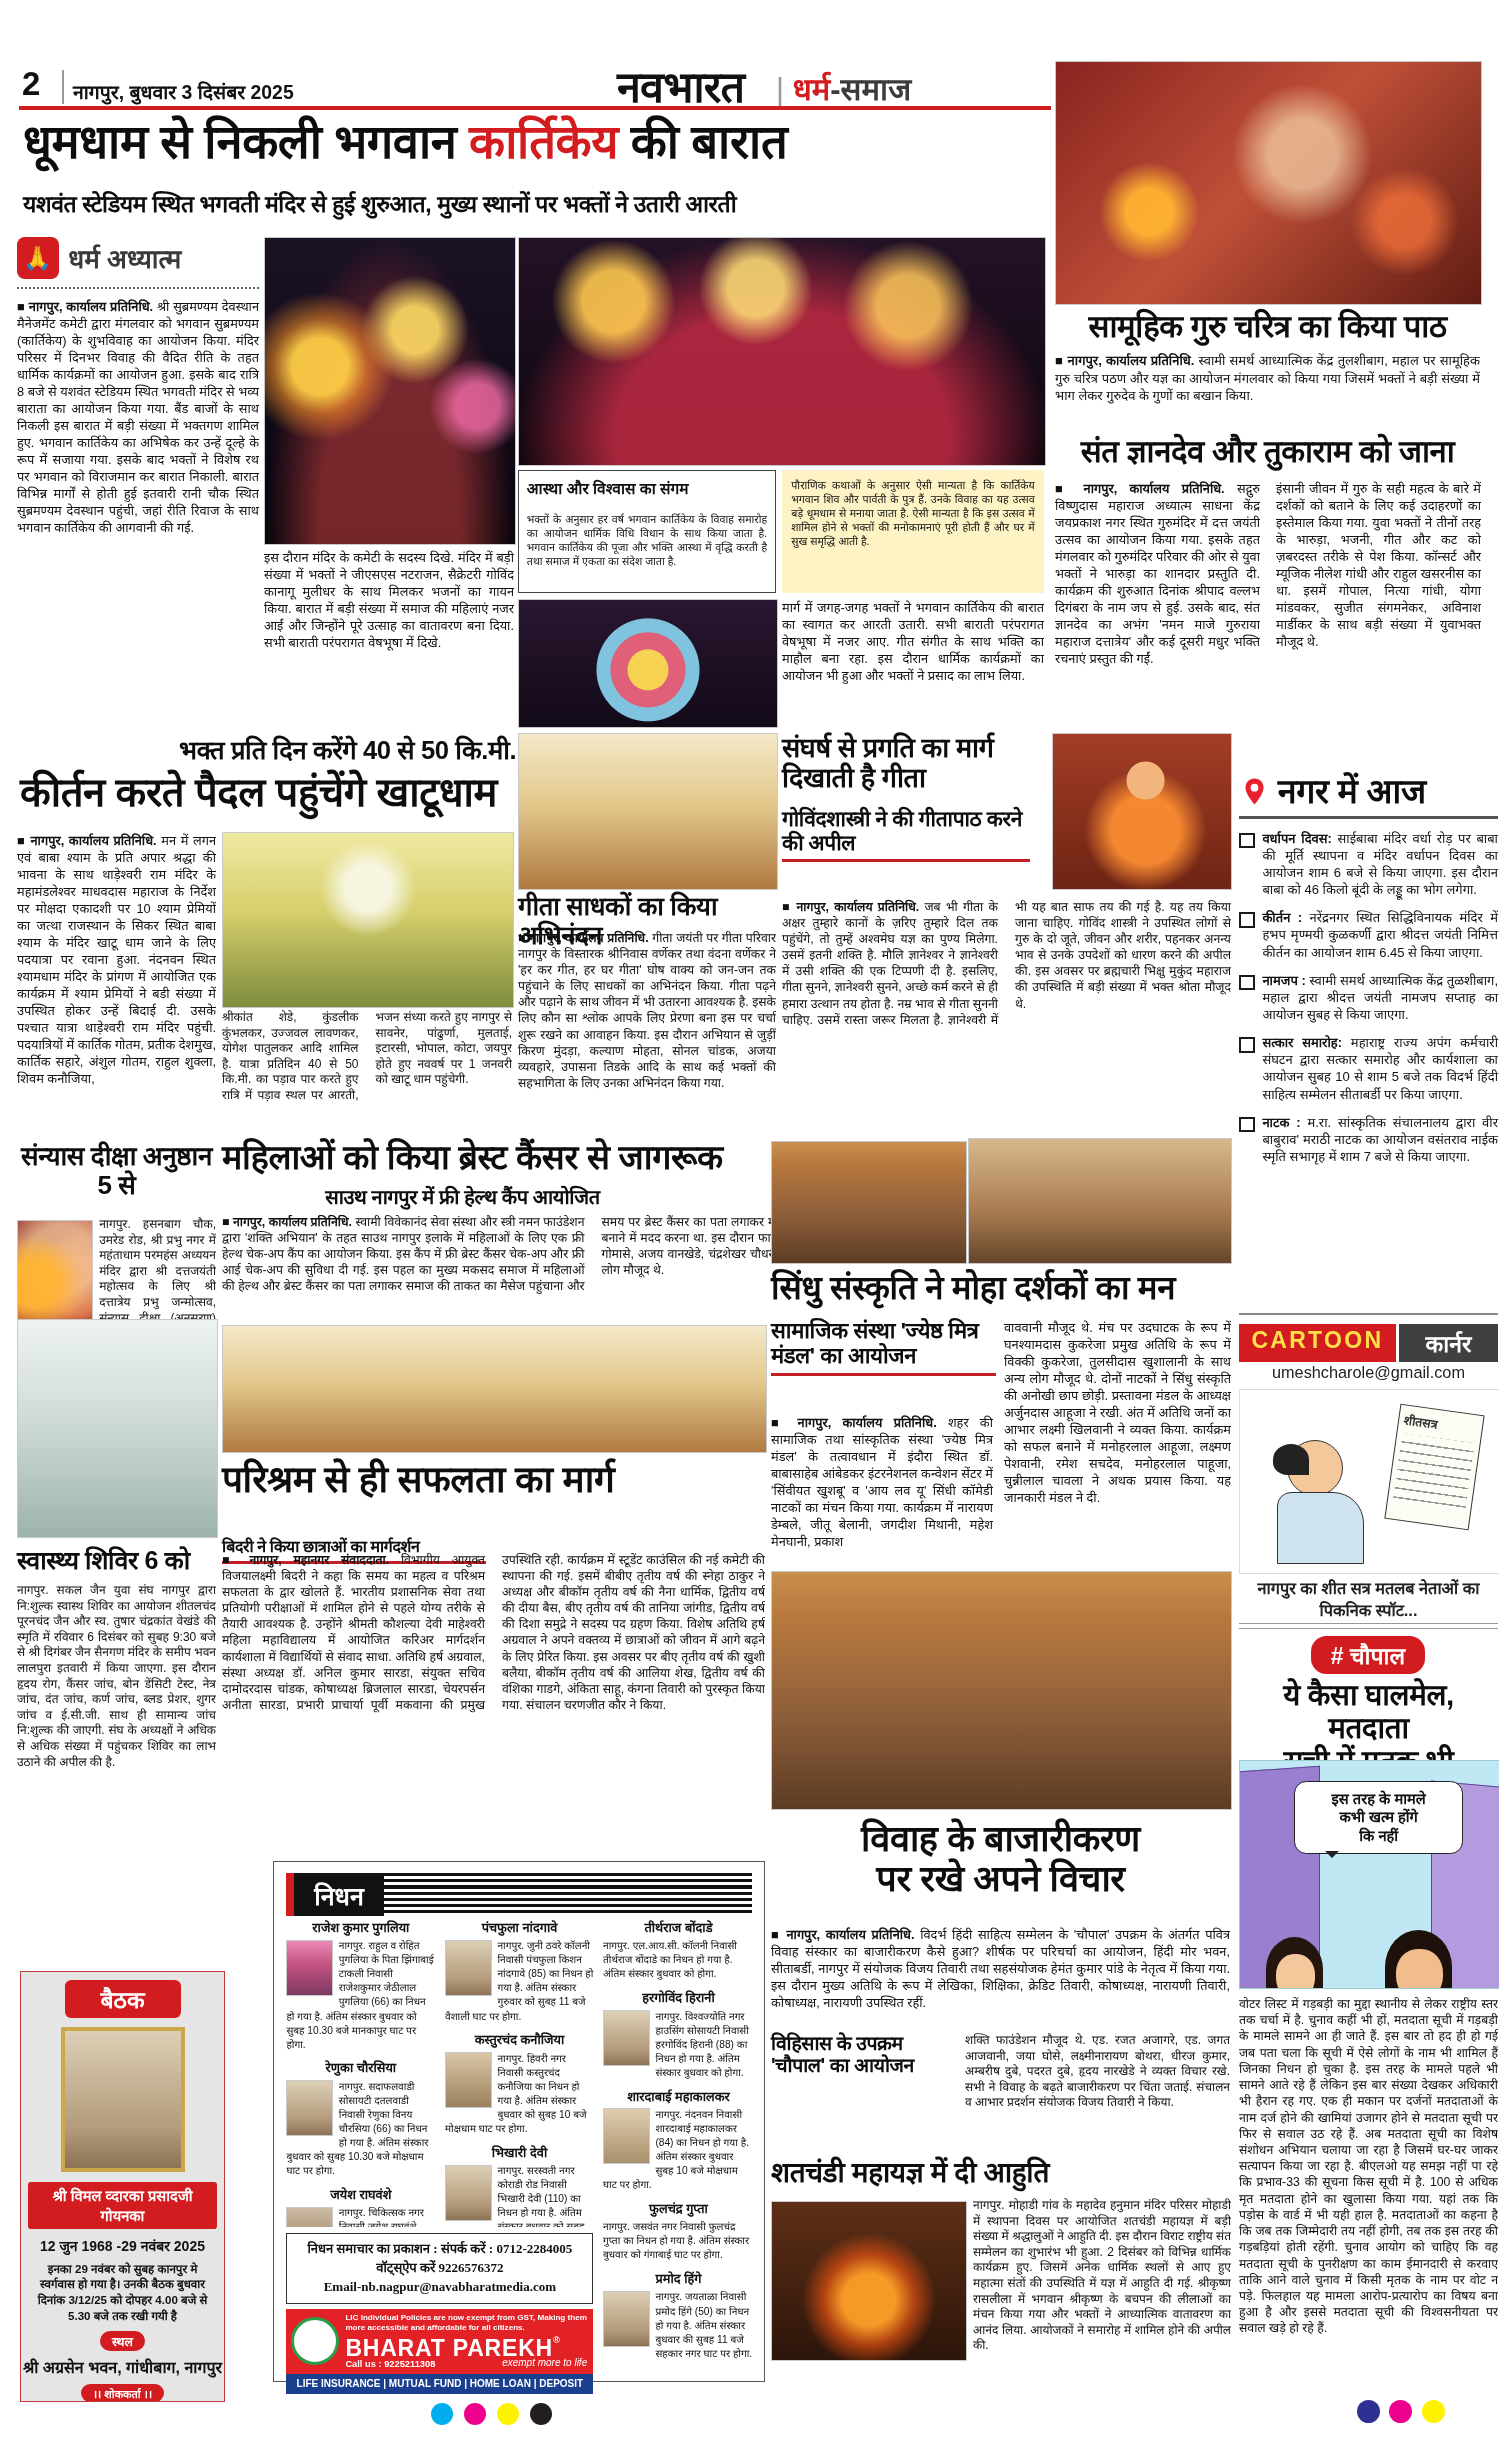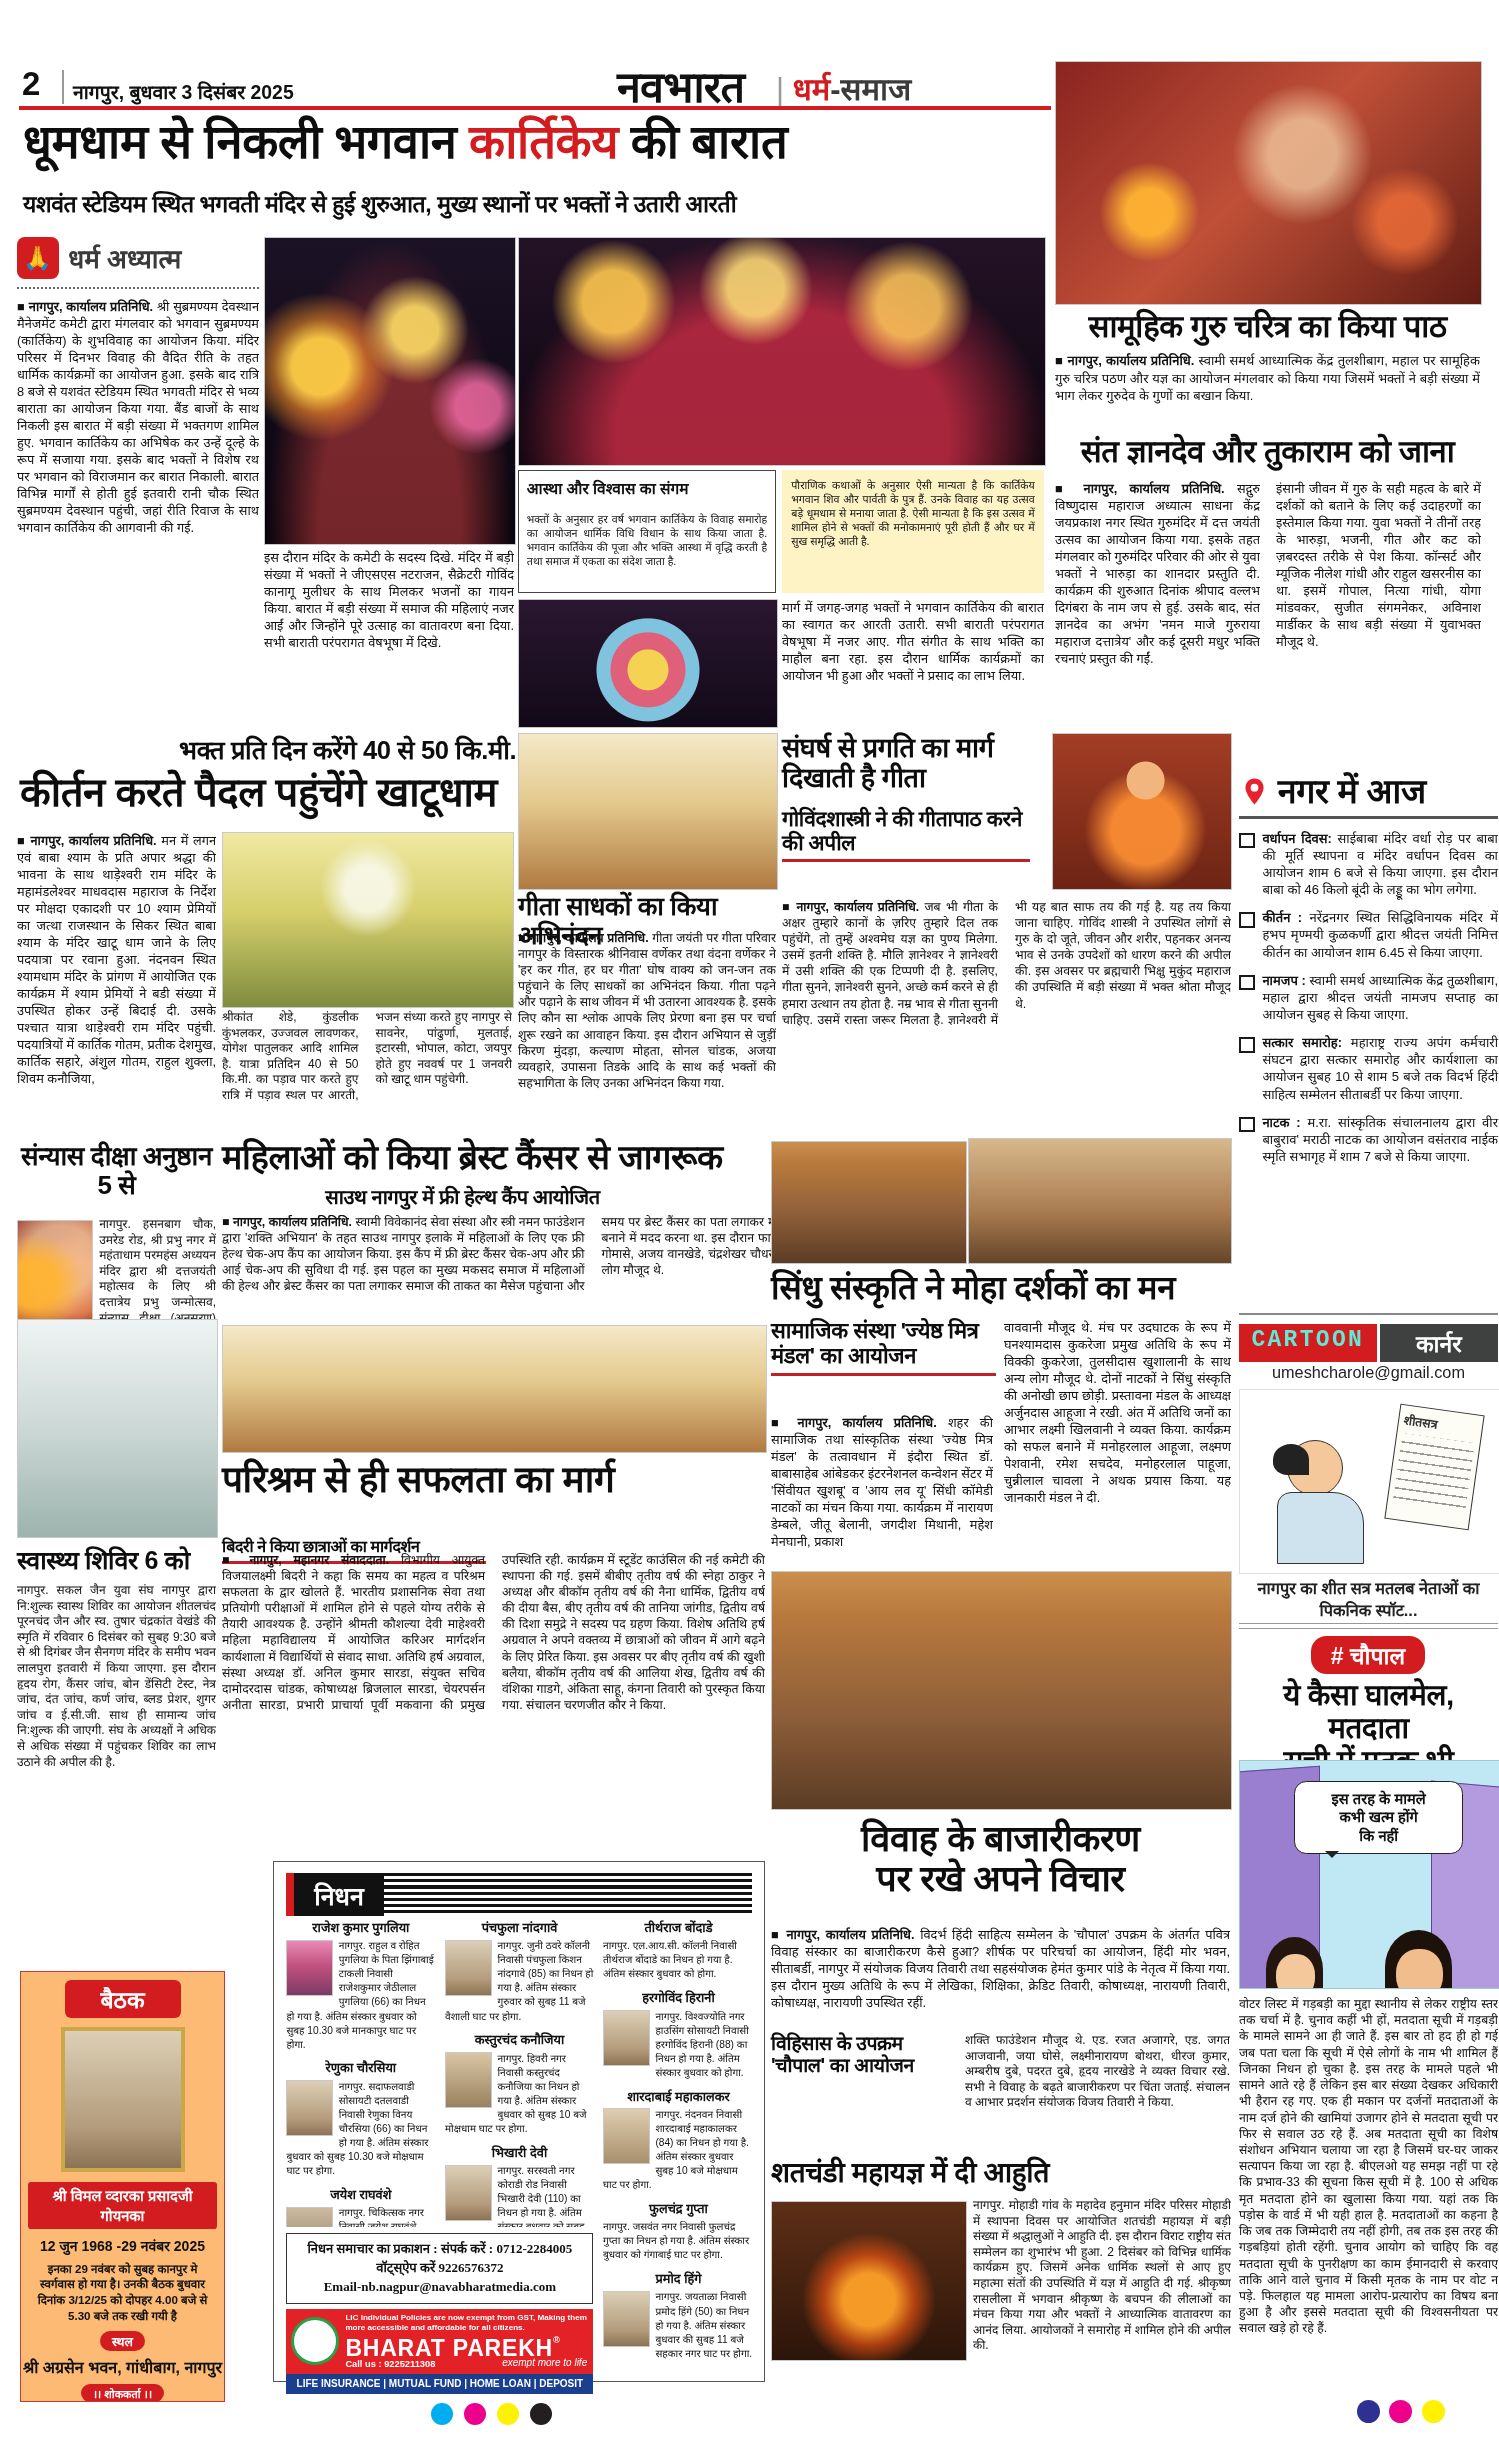--- a/index.html
+++ b/index.html
@@ -203,21 +203,21 @@
     <b class="lead-in">■ नागपुर, कार्यालय प्रतिनिधि. </b><span>विदर्भ हिंदी साहित्य सम्मेलन के 'चौपाल' उपक्रम के अंतर्गत पवित्र विवाह संस्कार का बाजारीकरण कैसे हुआ? शीर्षक पर परिचर्चा का आयोजन, हिंदी मोर भवन, सीताबर्डी, नागपुर में संयोजक विजय तिवारी तथा सहसंयोजक हेमंत कुमार पांडे के नेतृत्व में किया गया. इस दौरान मुख्य अतिथि के रूप में लेखिका, शिक्षिका, क्रेडिट तिवारी, कोषाध्यक्ष, नारायणी तिवारी, कोषाध्यक्ष, नारायणी उपस्थित रहीं.</span>
   </div>
   <div class="abs hl" style="left:771px;top:2033px;width:186px;font-size:19.4px;">विहिसास के उपक्रम 'चौपाल' का आयोजन</div>
   <div class="abs jt" style="left:965px;top:2033px;width:265px;height:113px;font-size:12px;line-height:1.3;">शक्ति फाउंडेशन मौजूद थे. एड. रजत अजागरे, एड. जगत आजवानी, जया घोसे, लक्ष्मीनारायण बोथरा, धीरज कुमार, अम्बरीष दुबे, पदरत दुबे, हृदय नारखेडे ने व्यक्त विचार रखे. सभी ने विवाह के बढ़ते बाजारीकरण पर चिंता जताई. संचालन व आभार प्रदर्शन संयोजक विजय तिवारी ने किया.</div>
   <div class="abs hl" style="left:771px;top:2157px;width:459px;font-size:28px;">शतचंडी महायज्ञ में दी आहुति</div>
   <div class="abs ph ph-yagna" style="left:771px;top:2201px;width:194px;height:158px;"></div>
   <div class="abs jt" style="left:973px;top:2198px;width:258px;height:166px;font-size:12px;line-height:1.3;">नागपुर. मोहाडी गांव के महादेव हनुमान मंदिर परिसर मोहाडी में स्थापना दिवस पर आयोजित शतचंडी महायज्ञ में बड़ी संख्या में श्रद्धालुओं ने आहुति दी. इस दौरान विराट राष्ट्रीय संत सम्मेलन का शुभारंभ भी हुआ. 2 दिसंबर को विभिन्न धार्मिक कार्यक्रम हुए. जिसमें अनेक धार्मिक स्थलों से आए हुए महात्मा संतों की उपस्थिति में यज्ञ में आहुति दी गई. श्रीकृष्ण रासलीला में भगवान श्रीकृष्ण के बचपन की लीलाओं का मंचन किया गया और भक्तों ने आध्यात्मिक वातावरण का आनंद लिया. आयोजकों ने समारोह में शामिल होने की अपील की.</div>
 
   <div class="abs rule-gray" style="left:1239px;top:1313px;width:259px;"></div>
   <div class="abs" style="left:1239px;top:1324px;width:259px;display:flex;">
-    <span style="background:#d21c1f;color:#5eead4;font-size:23px;font-weight:bold;padding:3.1px 12.4px;letter-spacing:2.3px;font-family:Liberation Mono, monospace;">CARTOON</span>
+    <span style="background:#d21c1f;color:#fde047;font-size:23px;font-weight:bold;padding:3.1px 12.4px;letter-spacing:2.3px;">CARTOON</span>
     <span style="background:#3f4040;color:#fff;font-size:23px;font-weight:bold;padding:3.1px 12.4px;margin-left:3.1px;flex:1;text-align:center;">कार्नर</span>
   </div>
   <div class="abs center" style="left:1239px;top:1363px;width:259px;font-size:16.3px;color:#222;"><a>umeshcharole@gmail.com</a></div>
   <div class="abs" style="left:1239px;top:1389px;width:259px;height:183px;background:#fff;border:0.8px solid #ddd;overflow:hidden;">
     <div style="position:absolute;left:152px;top:18.6px;width:85px;height:116px;background:#fdfdf6;border:1.6px solid #333;transform:rotate(8deg);padding:6.2px 4.7px;box-sizing:border-box;">
       <div style="font-size:12.4px;font-weight:bold;color:#333;">शीतसत्र</div>
       <div style="margin-top:4.7px;height:70px;background:repeating-linear-gradient(180deg,transparent 0 7.8px,#999 7.8px 9.3px);"></div>
     </div>
     <div style="position:absolute;left:47px;top:50px;width:54px;height:54px;border-radius:50%;background:#f4c89a;border:1.6px solid #333;"></div>
     <div style="position:absolute;left:33px;top:54px;width:36px;height:31px;border-radius:50% 50% 0 40%;background:#222;"></div>
@@ -237,21 +237,21 @@
     <div style="position:absolute;left:26px;bottom:-14px;width:57px;height:65px;border-radius:50% 50% 0 0;background:#24160e;"></div>
     <div style="position:absolute;left:36px;bottom:-11px;width:39px;height:45px;border-radius:46%;background:#f4c89a;"></div>
     <div style="position:absolute;right:47px;bottom:-15.5px;width:67px;height:74px;border-radius:50% 50% 0 0;background:#1d120b;"></div>
     <div style="position:absolute;right:56px;bottom:-12.4px;width:47px;height:51px;border-radius:46%;background:#f2bd8d;"></div>
     <div class="bubble" style="left:54px;top:20px;width:155px;padding:7.8px 6.2px;font-size:14.7px;line-height:1.25;">इस तरह के मामले
 कभी खत्म होंगे
 कि नहीं</div>
   </div>
   <div class="abs jt" style="left:1239px;top:1996px;width:259px;height:382px;font-size:12.3px;line-height:1.32;">वोटर लिस्ट में गड़बड़ी का मुद्दा स्थानीय से लेकर राष्ट्रीय स्तर तक चर्चा में है. चुनाव कहीं भी हों, मतदाता सूची में गड़बड़ी के मामले सामने आ ही जाते हैं. इस बार तो हद ही हो गई जब पता चला कि सूची में ऐसे लोगों के नाम भी शामिल हैं जिनका निधन हो चुका है. इस तरह के मामले पहले भी सामने आते रहे हैं लेकिन इस बार संख्या देखकर अधिकारी भी हैरान रह गए. एक ही मकान पर दर्जनों मतदाताओं के नाम दर्ज होने की खामियां उजागर होने से मतदाता सूची पर फिर से सवाल उठ रहे हैं. अब मतदाता सूची का विशेष संशोधन अभियान चलाया जा रहा है जिसमें घर-घर जाकर सत्यापन किया जा रहा है. बीएलओ यह समझ नहीं पा रहे कि प्रभाव-33 की सूचना किस सूची में है. 100 से अधिक मृत मतदाता होने का खुलासा किया गया. यहां तक कि पड़ोस के वार्ड में भी यही हाल है. मतदाताओं का कहना है कि जब तक जिम्मेदारी तय नहीं होगी, तब तक इस तरह की गड़बड़ियां होती रहेंगी. चुनाव आयोग को चाहिए कि वह मतदाता सूची के पुनरीक्षण का काम ईमानदारी से करवाए ताकि आने वाले चुनाव में किसी मृतक के नाम पर वोट न पड़े. फिलहाल यह मामला आरोप-प्रत्यारोप का विषय बना हुआ है और इससे मतदाता सूची की विश्वसनीयता पर सवाल खड़े हो रहे हैं.</div>
 
-  <div class="abs" style="left:20px;top:1971px;width:205px;height:431px;background:#fdba74;border:1.6px solid #c23b38;box-sizing:border-box;text-align:center;overflow:hidden;">
+  <div class="abs" style="left:20px;top:1971px;width:205px;height:431px;background:#e5e5e5;border:1.6px solid #c23b38;box-sizing:border-box;text-align:center;overflow:hidden;">
     <div style="margin:7.8px auto 0;width:116px;background:#d21c1f;color:#fff;font-size:23px;font-weight:bold;padding:3.1px 0;border-radius:6.2px;">बैठक</div>
     <div class="ph ph-portrait" style="width:116px;height:137px;margin:9.3px auto 0;border:4.7px solid #caa84a;"></div>
     <div style="margin:9.3px auto 0;width:185px;background:#d21c1f;color:#fff;font-size:14.7px;font-weight:bold;padding:3.9px 1.6px;border-radius:3.1px;">श्री विमल व्दारका प्रसादजी गोयनका</div>
     <div style="margin-top:6.2px;font-size:14px;font-weight:bold;">12 जुन 1968 -29 नवंबर 2025</div>
     <div style="margin:6.2px 9.3px 0;font-size:11.6px;font-weight:bold;line-height:1.35;">इनका 29 नवंबर को सुबह कानपुर मे स्वर्गवास हो गया है। उनकी बैठक बुधवार दिनांक 3/12/25 को दोपहर 4.00 बजे से 5.30 बजे तक रखी गयी है</div>
     <div style="margin-top:7.8px;"><span class="pill" style="font-size:12.4px;">स्थल</span></div>
     <div style="margin-top:4.7px;font-size:16px;font-weight:bold;">श्री अग्रसेन भवन, गांधीबाग, नागपुर</div>
     <div style="margin-top:6.2px;"><span class="pill" style="font-size:11px;">।। शोककर्ता ।।</span></div>
     <div style="margin-top:3.1px;font-size:10.5px;font-weight:bold;color:#243b8a;">श्री अखिलेश गोयनका, विनय गोयनका</div>
 

